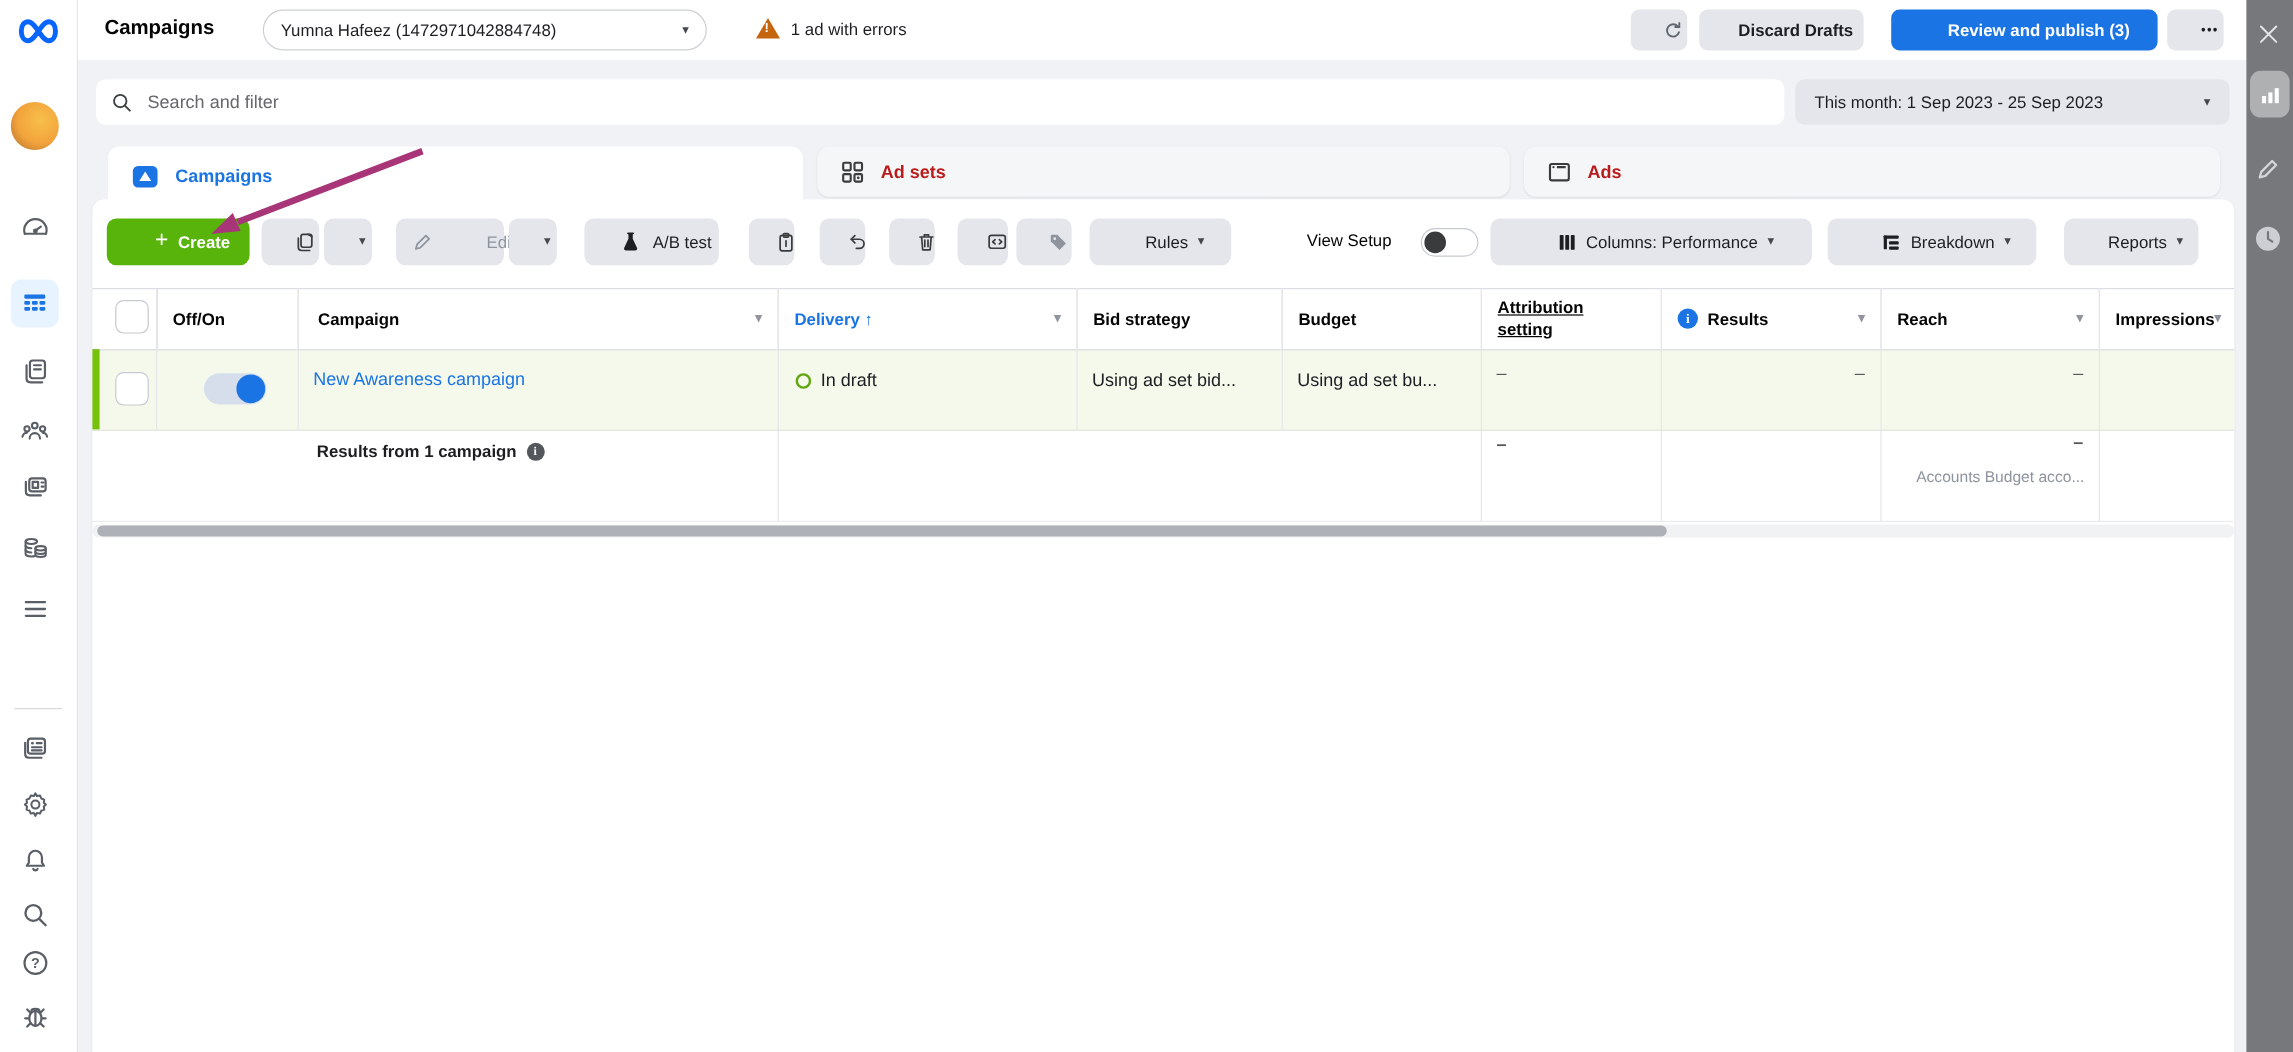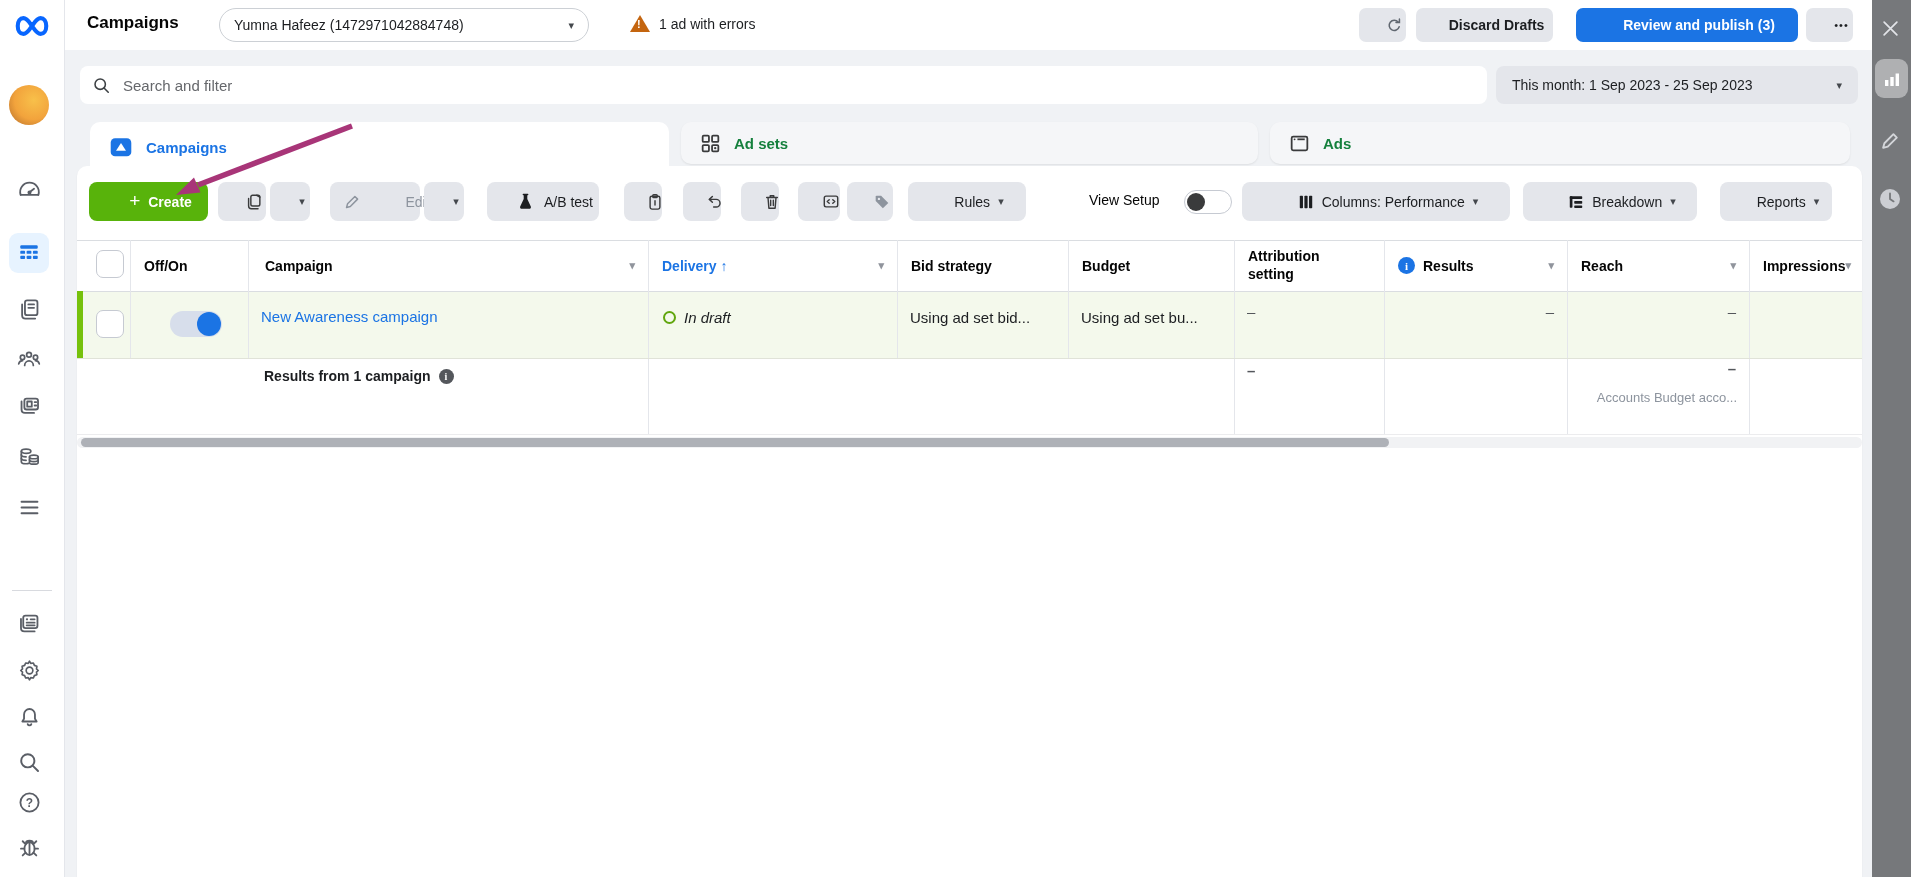--- a/index.html
+++ b/index.html
@@ -21,21 +21,21 @@
   
   .rail{left:1872px;top:0;width:39px;height:877px;background:#76787b;}
   .rail-sel{left:1875px;top:59px;width:33px;height:39px;background:rgba(255,255,255,.42);border-radius:9px;display:flex;align-items:center;justify-content:center;}
   
   .search-input{left:80px;top:66px;width:1407px;height:38px;background:#fff;border-radius:8px;display:flex;align-items:center;padding:0 12px;box-sizing:border-box;gap:10px;}
   .search-input input{border:0;outline:0;flex:1;font-size:15px;font-family:"Liberation Sans",sans-serif;color:#1c1e21;background:transparent;}
   .search-input input::placeholder{color:#65676b;}
   .date-pill{left:1496px;top:66px;width:362px;height:38px;background:#e4e6eb;border-radius:8px;display:flex;align-items:center;padding:0 16px;box-sizing:border-box;font-size:14px;color:#1c1e21;}
   .date-pill .caret{margin-left:auto;}
   
-  .tab{top:122px;height:42px;border-radius:10px;background:#f5f6f8;box-shadow:0 1px 2px rgba(0,0,0,.08);display:flex;align-items:center;padding:0 18px;box-sizing:border-box;gap:12px;font-size:15px;font-weight:700;color:#15803d;}
+  .tab{top:122px;height:42px;border-radius:10px;background:#f5f6f8;box-shadow:0 1px 2px rgba(0,0,0,.08);display:flex;align-items:center;padding:0 18px;box-sizing:border-box;gap:12px;font-size:15px;font-weight:700;color:#b91c1c;}
   .tab.active{height:50px;background:#fff;border-radius:10px 10px 0 0;box-shadow:none;color:#1b74e4;z-index:3;}
   
   .panel{left:77px;top:166px;width:1785px;height:711px;background:#fff;border-radius:10px 10px 0 0;box-shadow:0 1px 2px rgba(0,0,0,.06);z-index:2;}
   .tbtn{top:182px;height:39px;border-radius:8px;}
   .create{background:#58b30b;color:#fff;font-weight:700;}
   .create .plus{font-size:19px;font-weight:400;line-height:1;margin-top:-2px;}
   .toggle{border-radius:13px;box-sizing:border-box;}
   
   .hcell{top:240px;height:51px;box-sizing:border-box;font-size:14px;font-weight:700;color:#050505;display:flex;align-items:center;padding:0 13px;border-left:1px solid #e4e6eb;}
   .thdr-line{left:77px;width:1785px;height:1px;background:#dadde1;}
@@ -443,21 +443,21 @@
     <span>Delivery</span>
     <span style="margin-left:4px;font-weight:400;">↑</span>
     <span class="caret" style="margin-left:auto;color:#90949c;">▾</span>
   </div>
   <div class="abs hcell" style="left:897px;width:171px;z-index:3;">
       <span>Bid strategy</span>
     </div>
   <div class="abs hcell" style="left:1068px;width:166px;z-index:3;">
       <span>Budget</span>
     </div>
-  <div class="abs hcell" style="left:1234px;width:150px;line-height:1.25;z-index:3;">
+  <div class="abs hcell" style="left:1234px;width:150px;line-height:1.25;z-index:3;text-decoration:underline;">
       <span style="display:inline-block;width:92px;">Attribution setting</span>
     </div>
   <div class="abs hcell" style="left:1384px;width:183px;gap:8px;z-index:3;">
     <span class="info-blue">i</span>
     <span>Results</span>
     <span class="caret" style="margin-left:auto;color:#90949c;">▾</span>
   </div>
   <div class="abs hcell" style="left:1567px;width:182px;z-index:3;">
     <span>Reach</span>
     <span class="caret" style="margin-left:auto;color:#90949c;">▾</span>
@@ -472,21 +472,21 @@
   <div class="abs" style="left:96px;top:310px;z-index:3;">
       <div class="checkbox"></div>
     </div>
 
   <div class="abs toggle" style="left:170px;top:311px;width:52px;height:26px;background:#d7deeb;z-index:3;">
     <div style="position:absolute;right:1px;top:1px;width:24px;height:24px;border-radius:50%;background:#1b74e4;"></div>
   </div>
 
   <div class="abs" style="left:261px;top:308px;font-size:15px;color:#1b74e4;z-index:3;">New Awareness campaign</div>
 
-  <div class="abs" style="left:663px;top:309px;display:flex;align-items:center;gap:8px;z-index:3;font-style:italic;">
+  <div class="abs" style="left:663px;top:309px;display:flex;align-items:center;gap:8px;z-index:3;">
     <span class="draft-ring"></span>
     <span style="font-size:15px;">In draft</span>
   </div>
 
   <div class="abs cell" style="left:897px;top:309px;width:171px;white-space:nowrap;overflow:hidden;z-index:3;">Using ad set bid...</div>
   <div class="abs cell" style="left:1068px;top:309px;width:166px;white-space:nowrap;overflow:hidden;z-index:3;">Using ad set bu...</div>
   <div class="abs cell dash" style="left:1234px;top:303px;z-index:3;">–</div>
   <div class="abs cell dash" style="left:1384px;top:303px;width:183px;text-align:right;z-index:3;">–</div>
   <div class="abs cell dash" style="left:1567px;top:303px;width:182px;text-align:right;z-index:3;">–</div>
 

